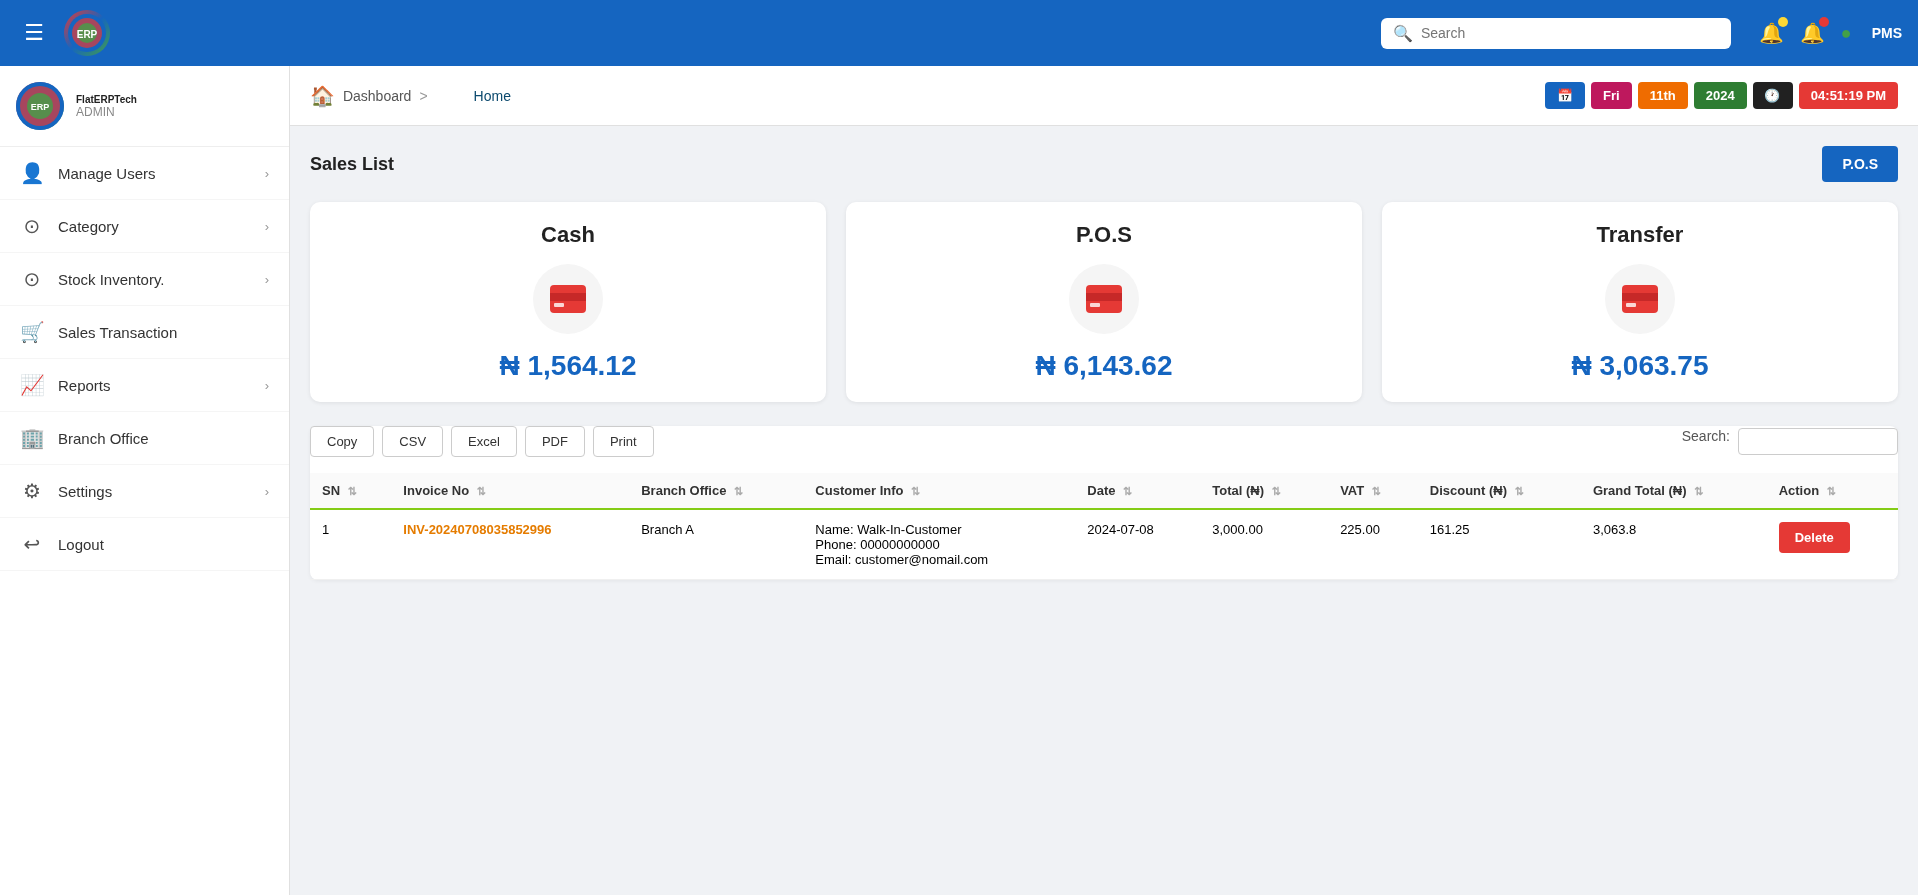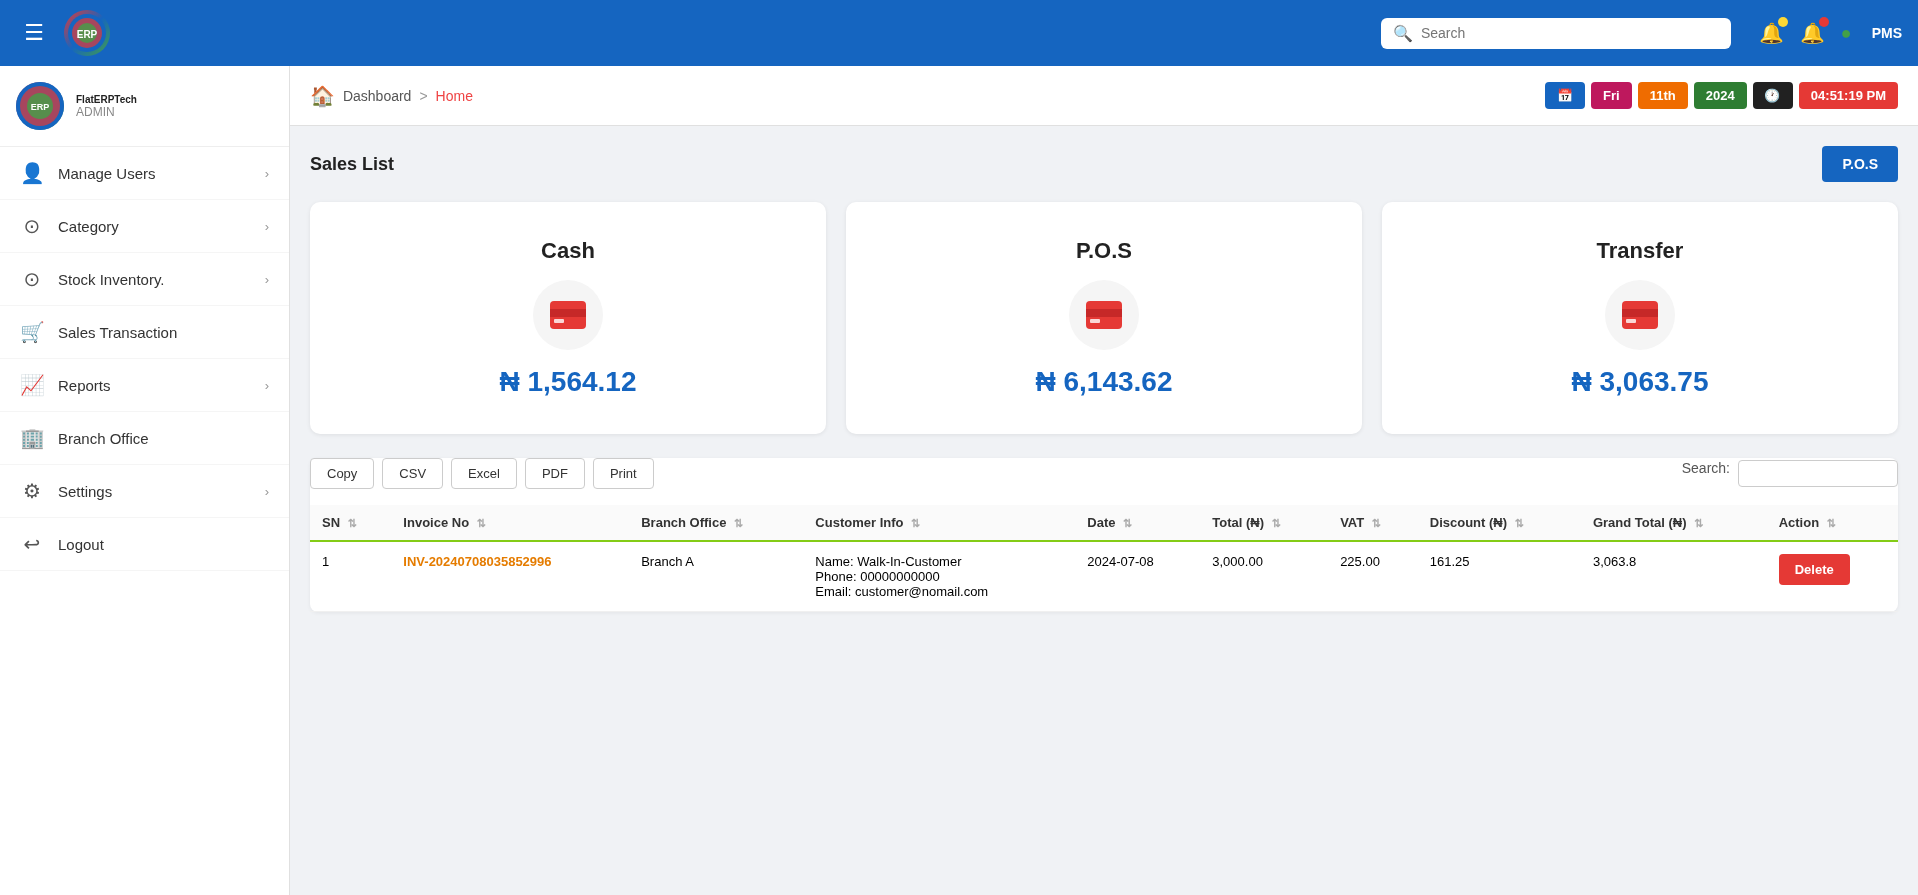--- a/index.html
+++ b/index.html
@@ -93,21 +93,21 @@
 
     
     .breadcrumb-bar {
       background: white; padding: 0 20px; height: 60px;
       display: flex; align-items: center; justify-content: space-between;
       border-bottom: 1px solid #e0e0e0; flex-shrink: 0;
     }
     .breadcrumb { display: flex; align-items: center; gap: 8px; font-size: 14px; color: #555; }
     .breadcrumb-home { font-size: 20px; color: #1565c0; }
     .breadcrumb-sep { color: #999; }
-    .breadcrumb-current { color: #ef4444; font-weight: 500; }
+    .breadcrumb-current { color: #0c4a6e; font-weight: 500; margin-left: 38px; }
 
     .date-badges { display: flex; align-items: center; gap: 6px; }
     .date-badge {
       padding: 6px 12px; border-radius: 4px; font-size: 13px; font-weight: bold; color: white;
     }
     .badge-blue { background: #1565c0; }
     .badge-teal { background: #be185d; }
     .badge-orange { background: #ef6c00; }
     .badge-green2 { background: #2e7d32; }
     .badge-dark { background: #212121; }
@@ -125,21 +125,21 @@
       background: #1565c0; color: white; border: none; border-radius: 4px;
       padding: 10px 20px; font-size: 14px; font-weight: bold; cursor: pointer;
     }
 
     
     .summary-cards {
       display: grid; grid-template-columns: repeat(3, 1fr);
       gap: 20px; margin-bottom: 24px;
     }
     .summary-card {
-      background: white; border-radius: 10px; padding: 36px 20px;
+      background: white; border-radius: 10px; padding: 20px 20px;
       display: flex; flex-direction: column; align-items: center;
       box-shadow: 0 1px 4px rgba(0,0,0,0.08);
     }
     .card-title { font-size: 22px; font-weight: bold; color: #222; margin-bottom: 16px; }
     .card-icon-circle {
       width: 70px; height: 70px; border-radius: 50%; background: #f5f5f5;
       display: flex; align-items: center; justify-content: center;
       margin-bottom: 16px;
     }
     .card-icon-svg { width: 36px; height: 28px; }

